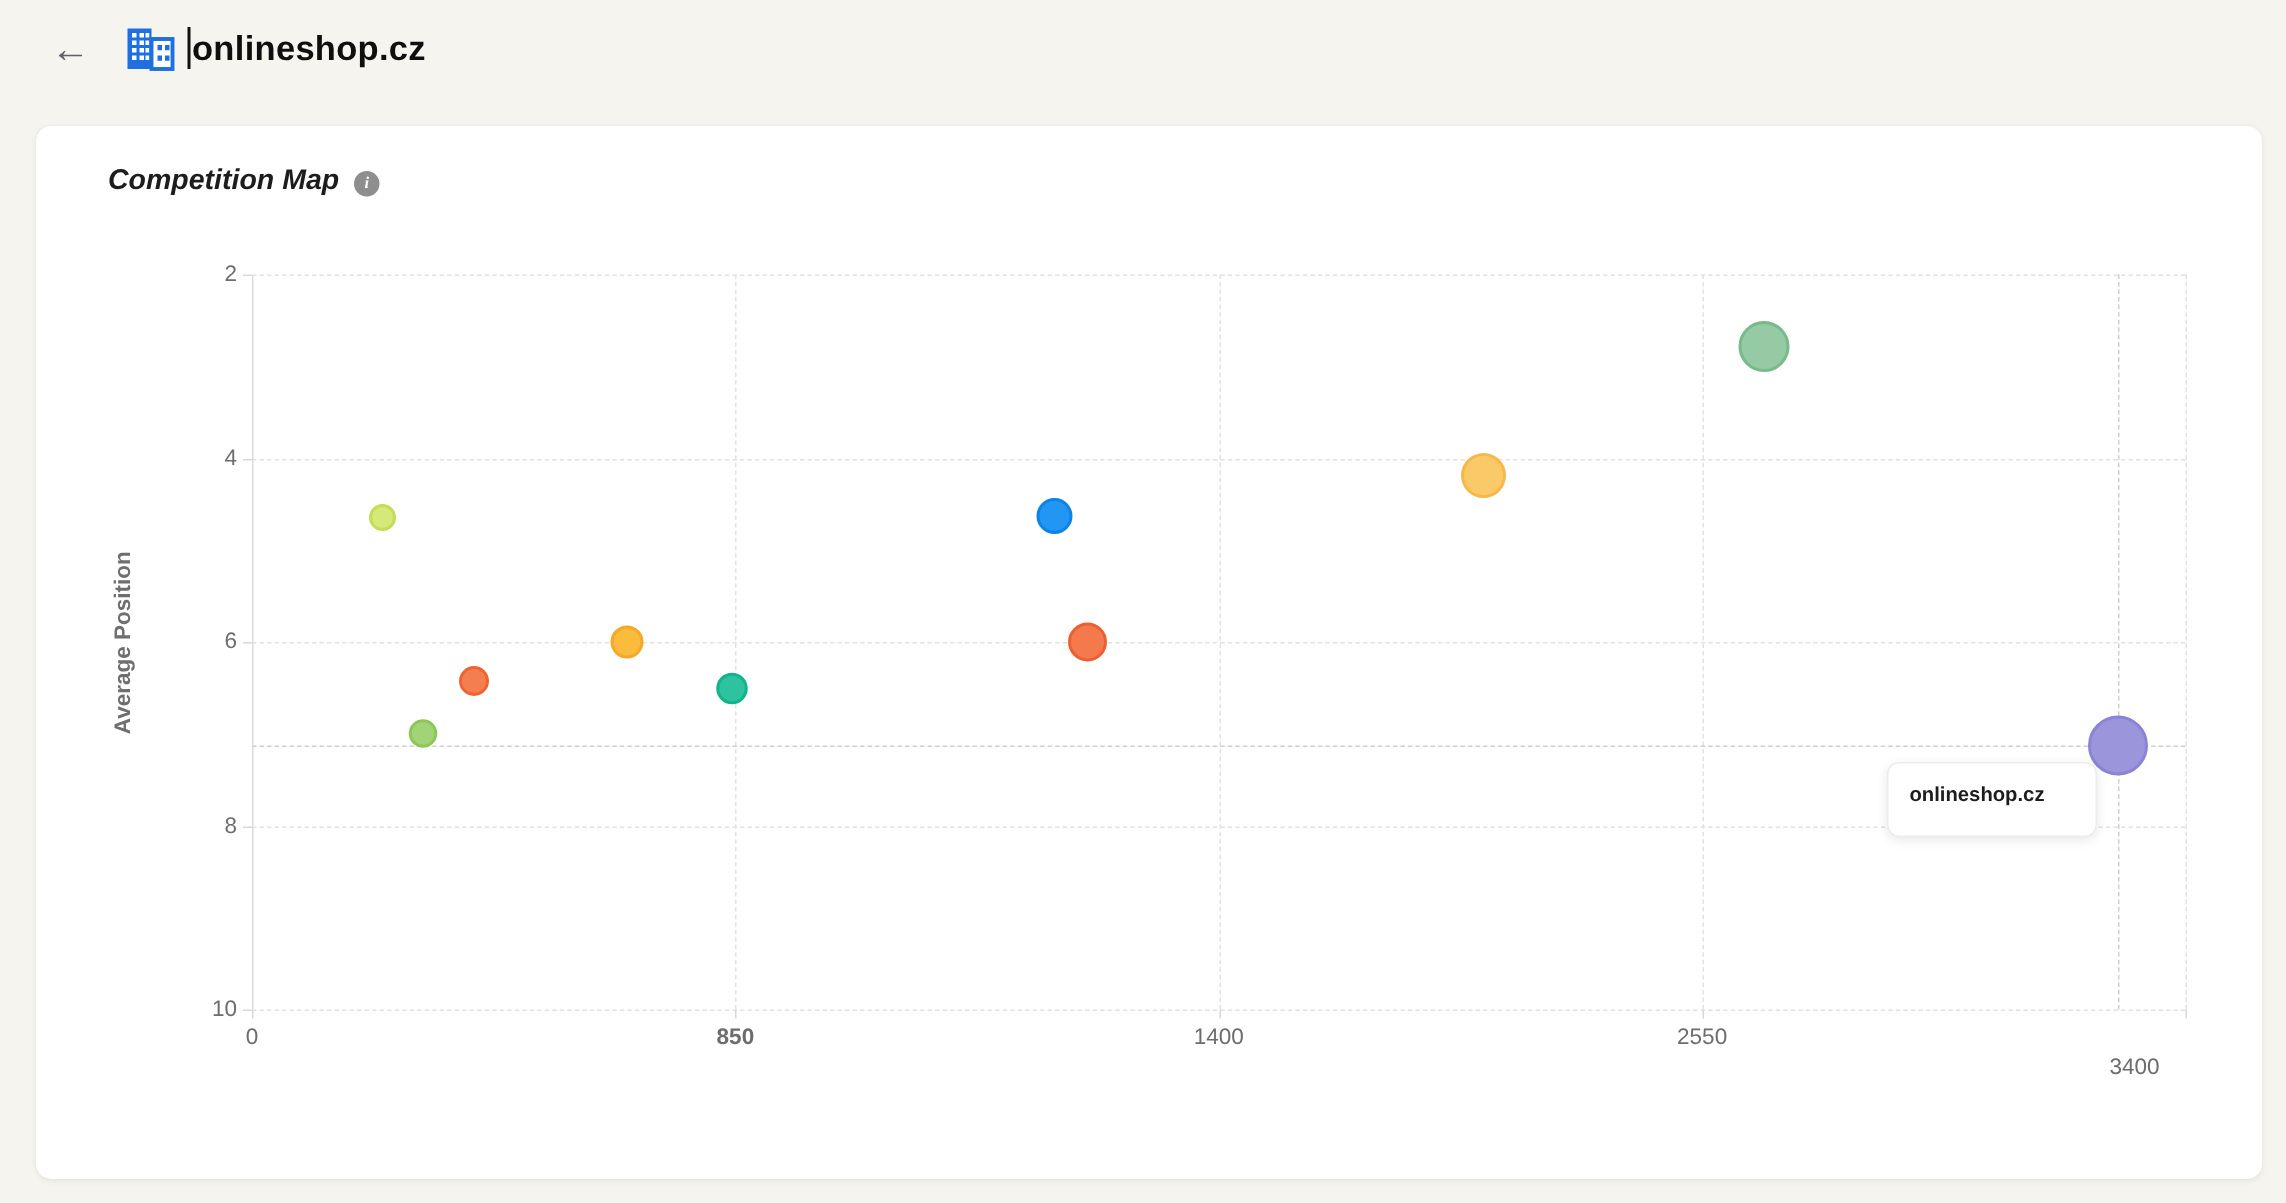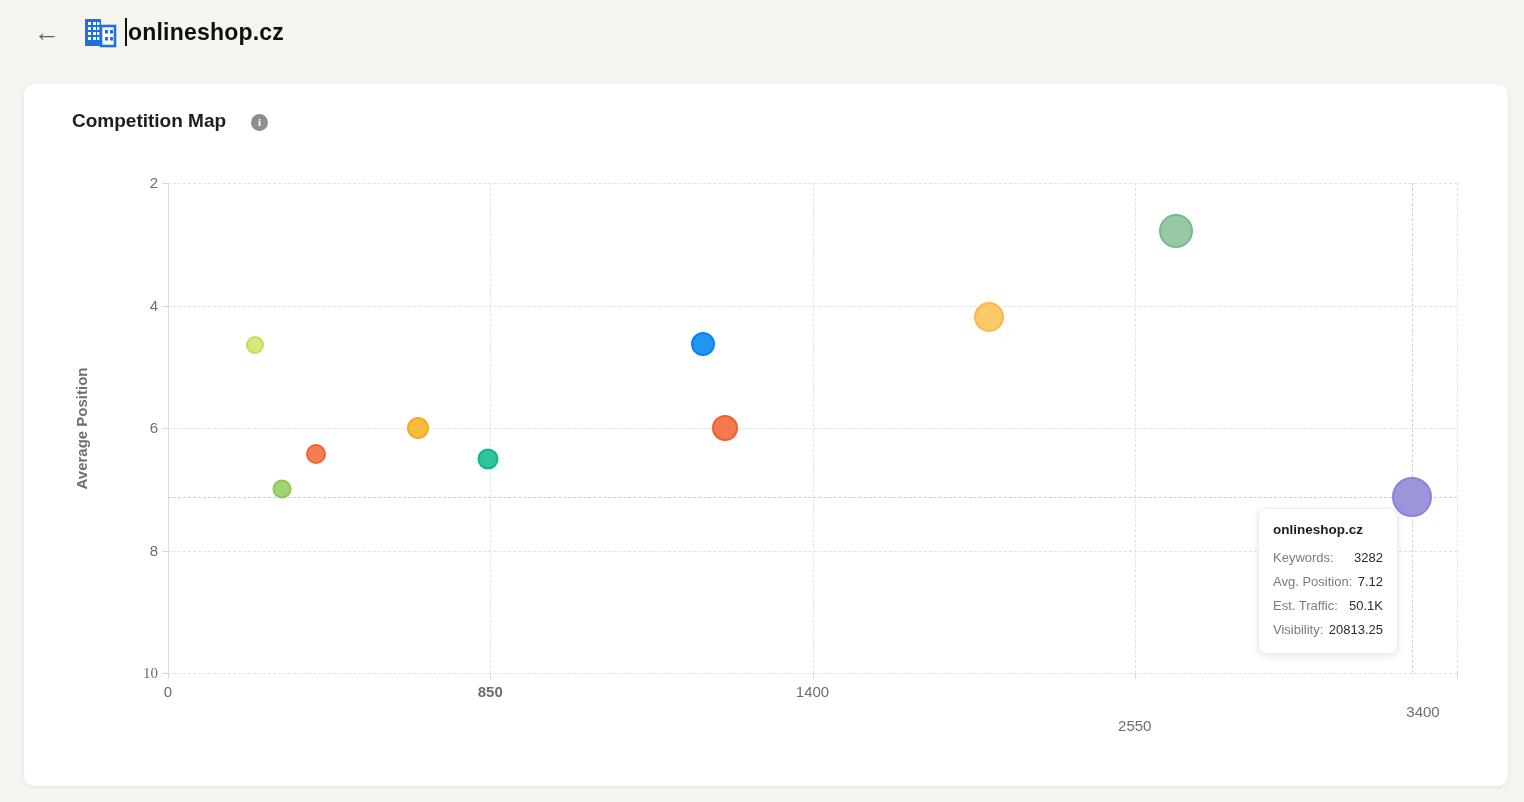--- a/index.html
+++ b/index.html
@@ -31,21 +31,21 @@
   }
 
   
   .card {
     position: absolute; left: 24px; top: 84px; width: 1484px; height: 702px;
     background: #ffffff; border-radius: 10px;
     box-shadow: 0 1px 4px rgba(0,0,0,0.07), 0 0 1px rgba(0,0,0,0.05);
   }
   .card-header {
     position: absolute; left: 48px; top: 26px;
-    display: flex; align-items: center; gap: 25px;
+    display: flex; align-items: center; gap: 10px; font-style: italic;
   }
   .card-title { font-size: 19px; font-weight: 700; color: #1d1d1f; }
   .info-icon {
     width: 17px; height: 17px; border-radius: 50%; background: #8e8e8e;
     color: #ffffff; font-size: 11px; font-weight: 700; font-family: "Liberation Serif", serif;
     display: inline-flex; align-items: center; justify-content: center;
     cursor: pointer; margin-top: 2px;
   }
 
   
@@ -133,66 +133,48 @@
     <span class="info-icon">i</span>
   </div>
 
   <div class="y-axis-title">
     <span>Average Position</span>
   </div>
 
   <div class="plot-area">
     <div class="chart-tooltip">
       <div class="tt-title">onlineshop.cz</div>
-      <div class="tt-rows">
-          <div class="tt-row">
-            <span class="tt-label">Keywords:</span>
-            <span class="tt-value">3282</span>
-          </div>
-          <div class="tt-row">
-            <span class="tt-label">Avg. Position:</span>
-            <span class="tt-value">7.12</span>
-          </div>
-          <div class="tt-row">
-            <span class="tt-label">Est. Traffic:</span>
-            <span class="tt-value">50.1K</span>
-          </div>
-          <div class="tt-row">
-            <span class="tt-label">Visibility:</span>
-            <span class="tt-value">20813.25</span>
-          </div>
-        </div>
     </div>
   <div class="gridline-h" style="top: 0px;"></div>
       <div class="tick-y" style="top: 0px;"></div>
       <div class="y-tick-label" style="top: -10px;">2</div>
       <div class="gridline-h" style="top: 122.5px;"></div>
       <div class="tick-y" style="top: 122.5px;"></div>
       <div class="y-tick-label" style="top: 112.5px;">4</div>
       <div class="gridline-h" style="top: 245px;"></div>
       <div class="tick-y" style="top: 245px;"></div>
       <div class="y-tick-label" style="top: 235px;">6</div>
       <div class="gridline-h" style="top: 367.5px;"></div>
       <div class="tick-y" style="top: 367.5px;"></div>
       <div class="y-tick-label" style="top: 357.5px;">8</div>
       <div class="gridline-h" style="top: 490px;"></div>
       <div class="tick-y" style="top: 490px;"></div>
-      <div class="y-tick-label" style="top: 480px; font-family: Liberation Serif, serif;">10</div>
+      <div class="y-tick-label" style="top: 480px;">10</div>
       <div class="axis-line-y"></div>
       <div class="tick-x" style="left: 0px; top: 490px;"></div>
       <div class="x-tick-label" style="left: -40px; top: 499px;">0</div>
       <div class="gridline-v" style="left: 322.25px;"></div>
       <div class="tick-x" style="left: 322.25px; top: 490px;"></div>
       <div class="x-tick-label" style="left: 282.25px; top: 499px; font-weight: bold;">850</div>
       <div class="gridline-v" style="left: 644.5px;"></div>
       <div class="tick-x" style="left: 644.5px; top: 490px;"></div>
       <div class="x-tick-label" style="left: 604.5px; top: 499px;">1400</div>
       <div class="gridline-v" style="left: 966.75px;"></div>
       <div class="tick-x" style="left: 966.75px; top: 490px;"></div>
-      <div class="x-tick-label" style="left: 926.75px; top: 499px; margin-top: 34px;">2550</div>
+      <div class="x-tick-label" style="left: 926.75px; top: 499px;">2550</div>
       <div class="gridline-v" style="left: 1289px;"></div>
       <div class="tick-x" style="left: 1289px; top: 490px;"></div>
       <div class="x-tick-label" style="left: 1215px; top: 499px; margin-top: 20px;">3400</div>
       <div class="crosshair-v" style="left: 1244.26px;"></div>
       <div class="crosshair-h" style="top: 313.6px;"></div>
       <div class="bubble" style="left: 87.1971px; top: 162.312px; width: 18px; height: 18px; background: rgb(212, 233, 119); border: 2px solid rgb(196, 221, 85);"></div>
       <div class="bubble" style="left: 113.735px; top: 306.25px; width: 19px; height: 19px; background: rgb(162, 211, 118); border: 2px solid rgb(140, 199, 88);"></div>
       <div class="bubble" style="left: 147.856px; top: 270.725px; width: 20px; height: 20px; background: rgb(245, 126, 80); border: 2px solid rgb(239, 99, 50);"></div>
       <div class="bubble" style="left: 250.218px; top: 245px; width: 22px; height: 22px; background: rgb(251, 188, 61); border: 2px solid rgb(244, 169, 40);"></div>
       <div class="bubble" style="left: 320.354px; top: 275.625px; width: 21px; height: 21px; background: rgb(46, 194, 158); border: 2px solid rgb(17, 181, 136);"></div>

